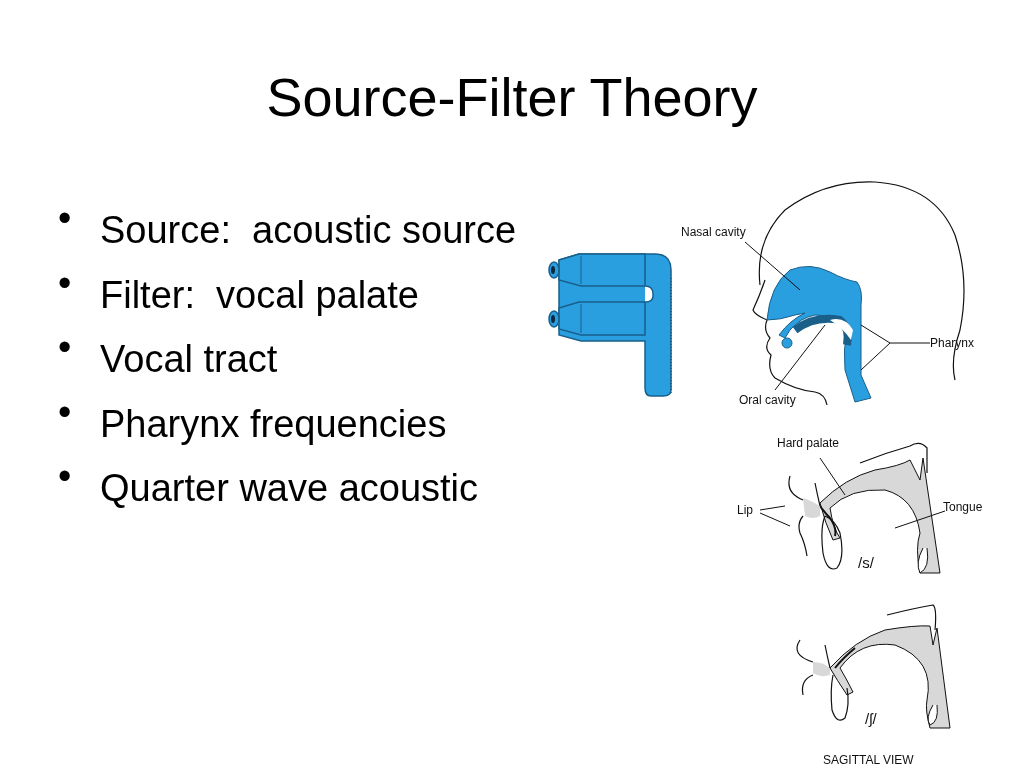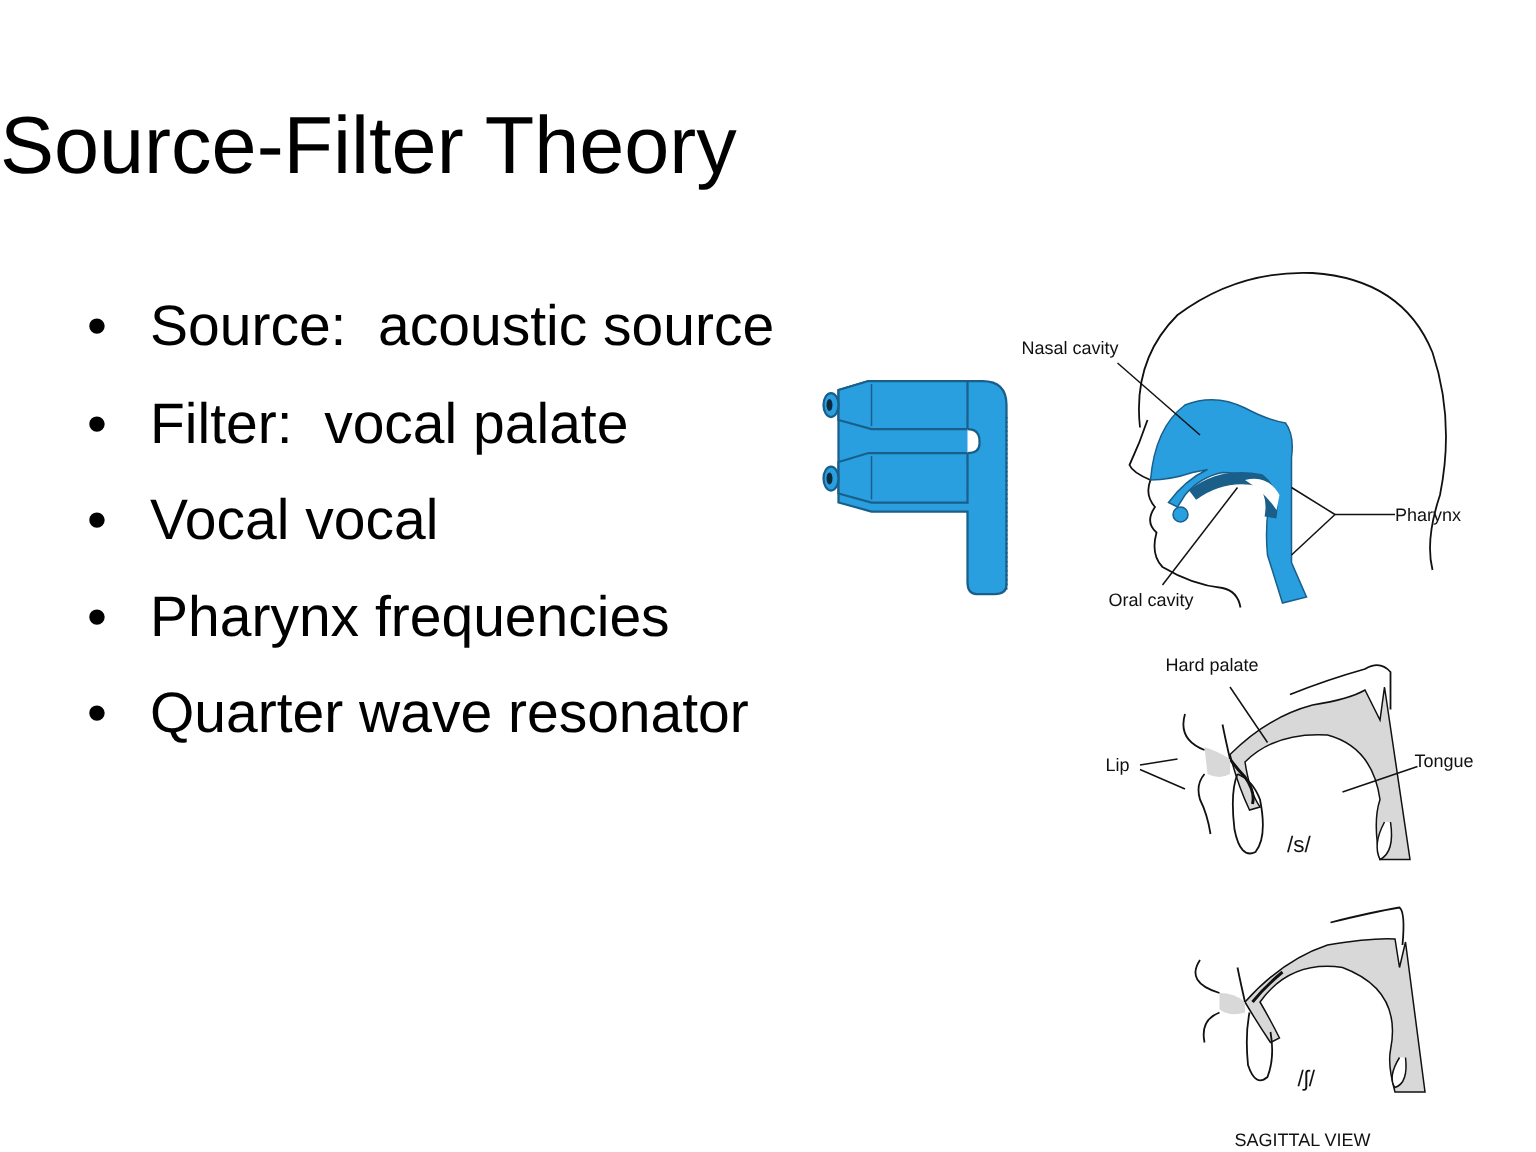--- a/index.html
+++ b/index.html
@@ -1,27 +1,27 @@
 <!DOCTYPE html>
 <html><head>
 <meta charset="utf-8">
 <style>
   html, body { margin: 0; padding: 0; }
   body {
     width: 1024px; height: 768px; background: #ffffff; position: relative; overflow: hidden;
     font-family: "Liberation Sans", sans-serif; color: #000;
   }
   .title {
-    position: absolute; left: 0; top: 62px; width: 1024px; 
+    position: absolute; left: 0; top: 62px; width: 1024px; text-align: center;
     font-size: 54px; line-height: 70px; font-weight: normal;
   }
   .bullets { position: absolute; left: 58px; top: 186px; margin: 0; padding: 0; list-style: none; }
   .bullet { position: relative; font-size: 38px; line-height: 64.5px; height: 64.5px; white-space: pre; }
   .bullet .dot { position: absolute; left: 0; top: 0; width: 30px; }
-  .bullet .txt { position: absolute; left: 42px; top: 0; }
+  .bullet .txt { position: absolute; left: 42px; top: 12px; }
   .fig { position: absolute; }
   .lbl { font-family: "Liberation Sans", sans-serif; font-size: 12px; fill: #111; }
   .cap { font-family: "Liberation Sans", sans-serif; font-size: 12px; fill: #111; }
 </style>
 </head>
 <body>
 
 <div>
   <div class="title">Source-Filter Theory</div>
 
@@ -29,29 +29,29 @@
     <li class="bullet">
       <span class="dot">•</span>
       <span class="txt">Source:  acoustic source</span>
     </li>
     <li class="bullet">
       <span class="dot">•</span>
       <span class="txt">Filter:  vocal palate</span>
     </li>
     <li class="bullet">
       <span class="dot">•</span>
-      <span class="txt">Vocal vocal</span>
+      <span class="txt">Vocal tract</span>
     </li>
     <li class="bullet">
       <span class="dot">•</span>
       <span class="txt">Pharynx frequencies</span>
     </li>
     <li class="bullet">
       <span class="dot">•</span>
-      <span class="txt">Quarter wave resonator</span>
+      <span class="txt">Quarter wave acoustic</span>
     </li>
   </ul>
 
   <svg class="fig" style="left:545px;top:248px" width="130" height="150" viewBox="0 0 130 150">
     <path d="M14,12 L34,6 L110,6 Q126,6 126,22 L126,142 Q126,148 118,148 L106,148 Q100,148 100,140 L100,93 L36,93 L14,87 Z" fill="#2a9fe0" stroke="#1a5f8a" stroke-width="1.5"></path>
     <path d="M14,12 L34,6 L100,6 L100,38 L36,38 L14,32 Z" fill="#2a9fe0" stroke="#1a5f8a" stroke-width="1.5"></path>
     <rect x="100" y="39" width="1" height="20" fill="#2a9fe0"></rect>
     <path d="M36,38 L100,38 Q106,38 106,44 L106,52 Q106,58 100,58 L36,58 L14,52 L14,66 L34,58" fill="none"></path>
     <path d="M14,60 L34,54 L100,54 L100,87 L36,87 L14,81 Z" fill="#2a9fe0" stroke="#1a5f8a" stroke-width="1.5"></path>
     <rect x="101" y="38" width="24" height="56" fill="#2a9fe0"></rect>

